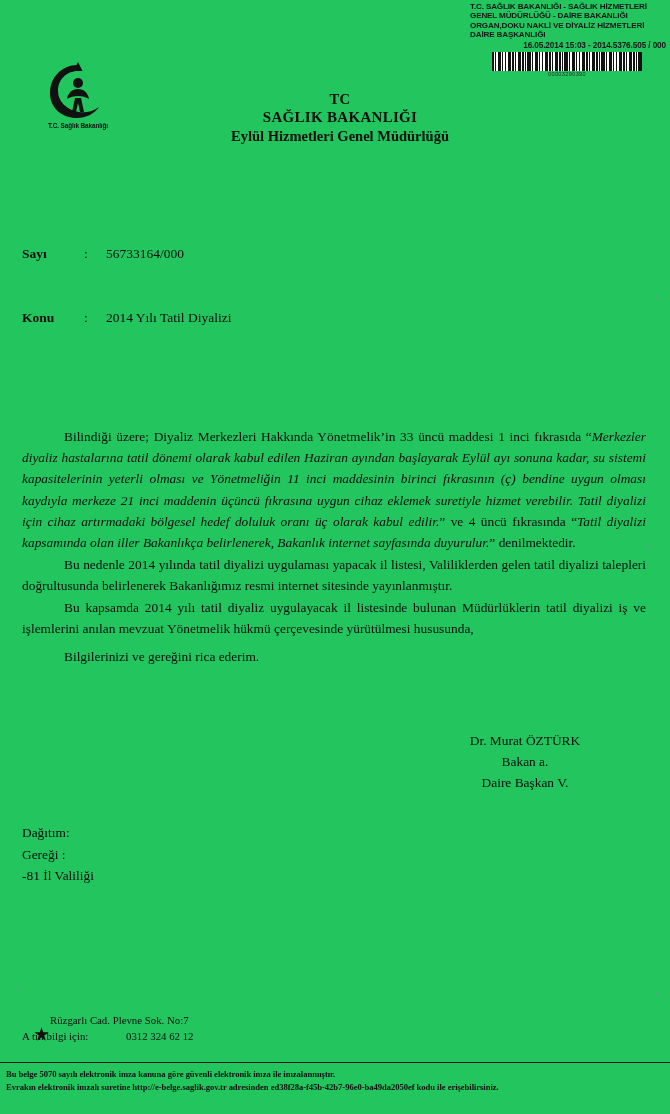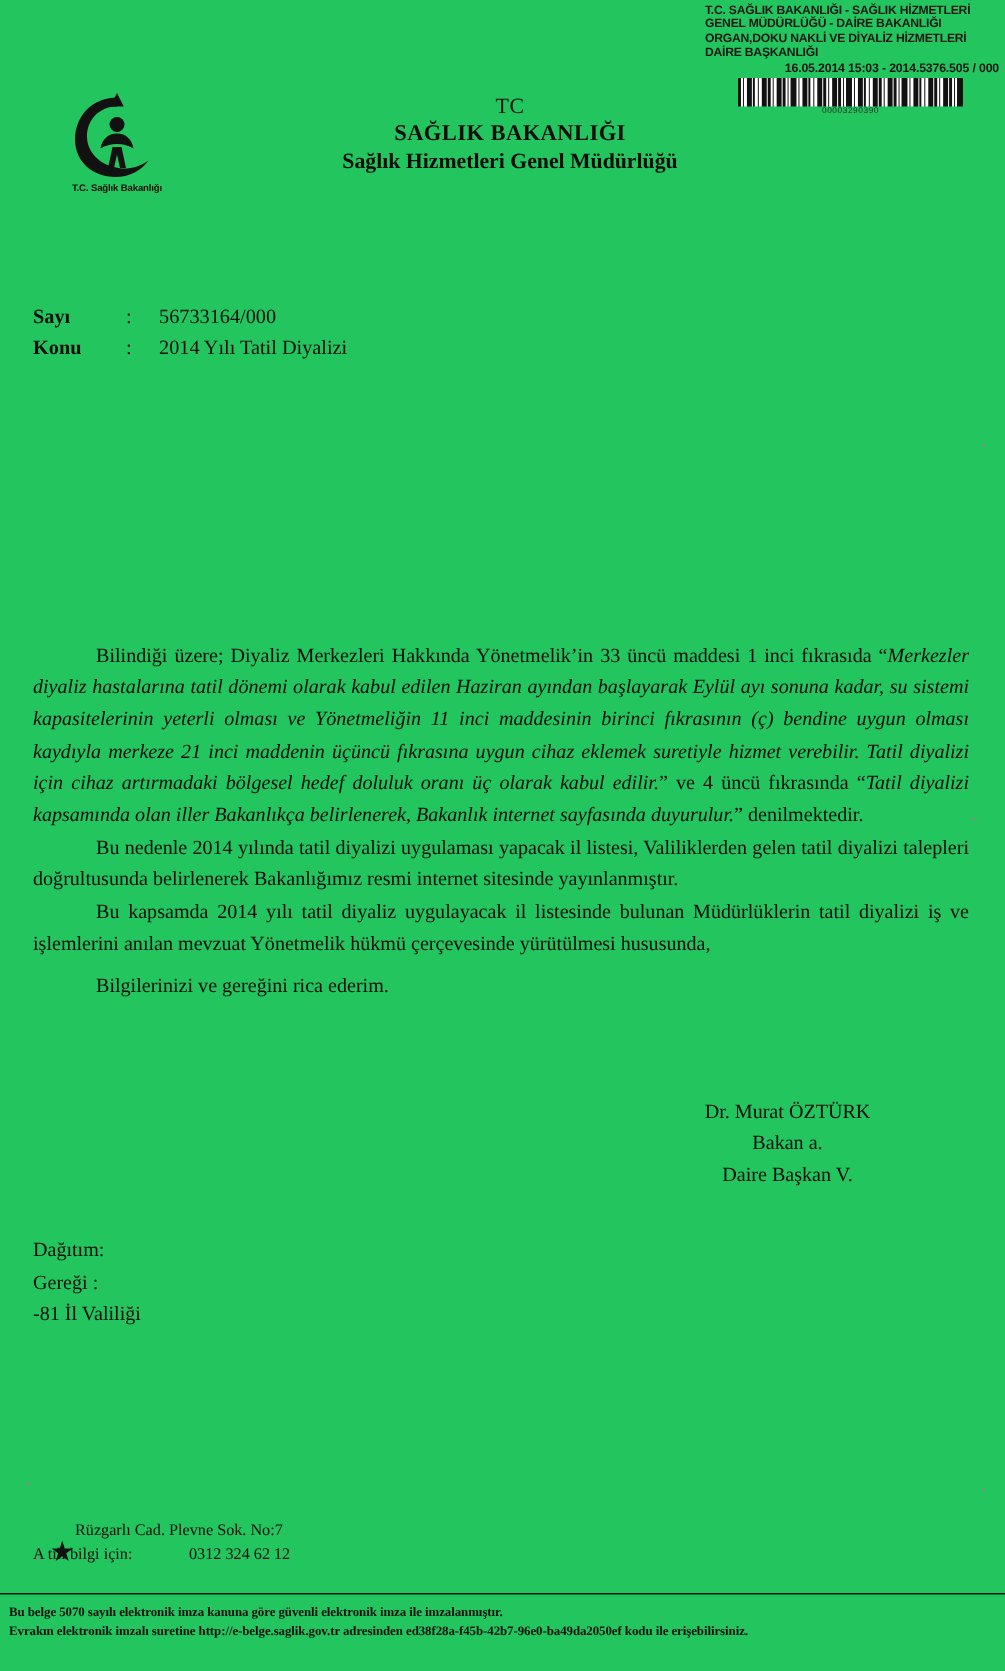--- a/index.html
+++ b/index.html
@@ -102,23 +102,24 @@
   
   .title-block {
     position: absolute;
     left: 150px;
     top: 62px;
     width: 380px;
     text-align: center;
   }
   .title-l1 {
     font-size: 14.5px;
-    font-weight: 400;
+    font-weight: 700;
     letter-spacing: 0.4px;
     line-height: 18px;
+    margin-top: 28px;
   }
   .title-l2 {
     font-size: 15px;
     font-weight: 700;
     letter-spacing: 0.3px;
     line-height: 19px;
   }
   .title-l3 {
     font-size: 14.5px;
     font-weight: 700;
@@ -131,20 +132,21 @@
     position: absolute;
     left: 22px;
     top: 200px;
     width: 420px;
   }
   .field-row {
     display: flex;
     align-items: flex-end;
     line-height: 21px;
     font-size: 13.5px;
+    margin-top: 43px;
   }
   .field-label {
     width: 62px;
     font-weight: 700;
   }
   .field-colon {
     width: 22px;
   }
   .field-value {
     font-weight: 400;
@@ -278,21 +280,21 @@
                  C37 34 41 35 44 37 C43 31 39 27 33 27 Z" fill="#111"></path>
         <path d="M30 36 L27 50 L31 50 L33 41 L35 50 L39 50 L36 36 Z" fill="#111"></path>
       </svg>
     </div>
     <div class="logo-caption">T.C. Sağlık Bakanlığı</div>
   </div>
 
   <div class="title-block">
     <div class="title-l1">TC</div>
     <div class="title-l2">SAĞLIK BAKANLIĞI</div>
-    <div class="title-l3">Sağlık Hizmetleri Genel Müdürlüğü</div>
+    <div class="title-l3">Eylül Hizmetleri Genel Müdürlüğü</div>
   </div>
 
   <div class="fields">
     <div class="field-row">
       <span class="field-label">Sayı</span>
       <span class="field-colon">:</span>
       <span class="field-value">56733164/000</span>
     </div>
     <div class="field-row">
       <span class="field-label">Konu</span>

